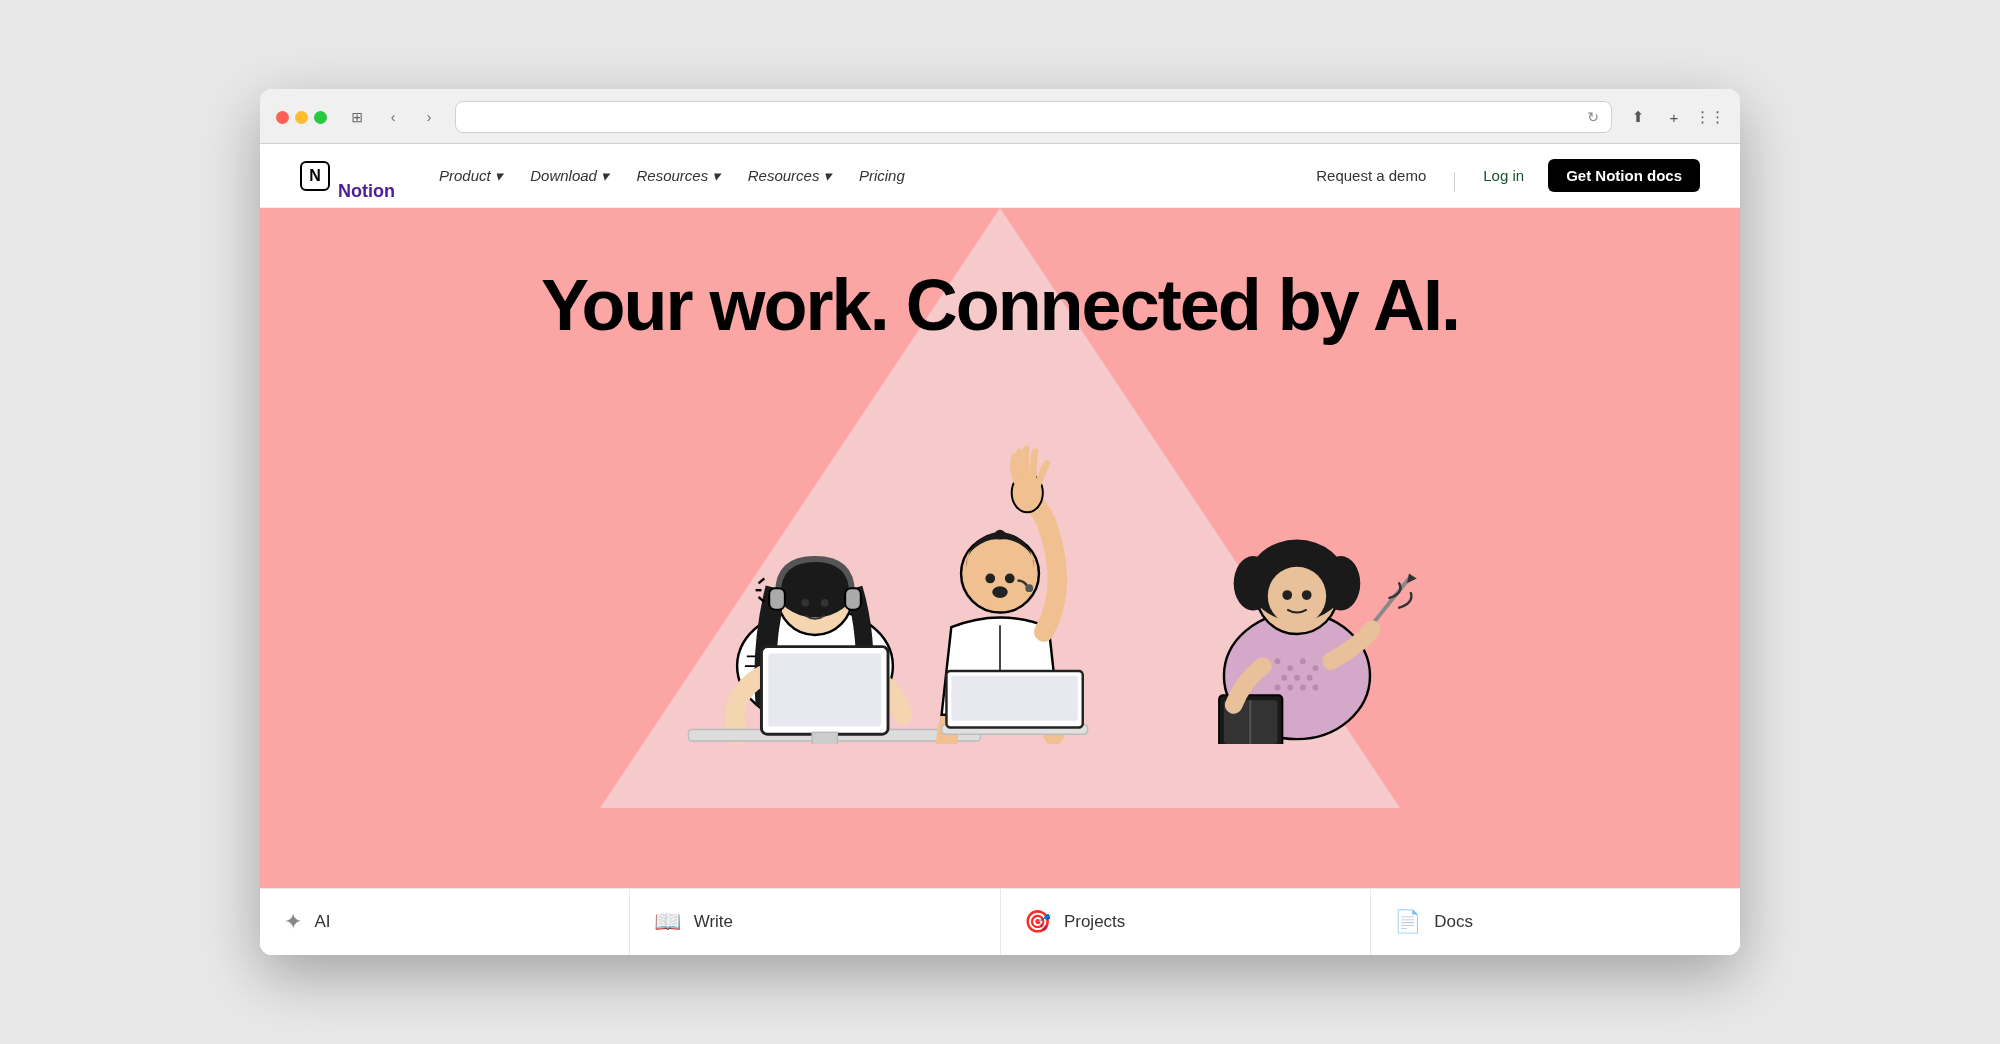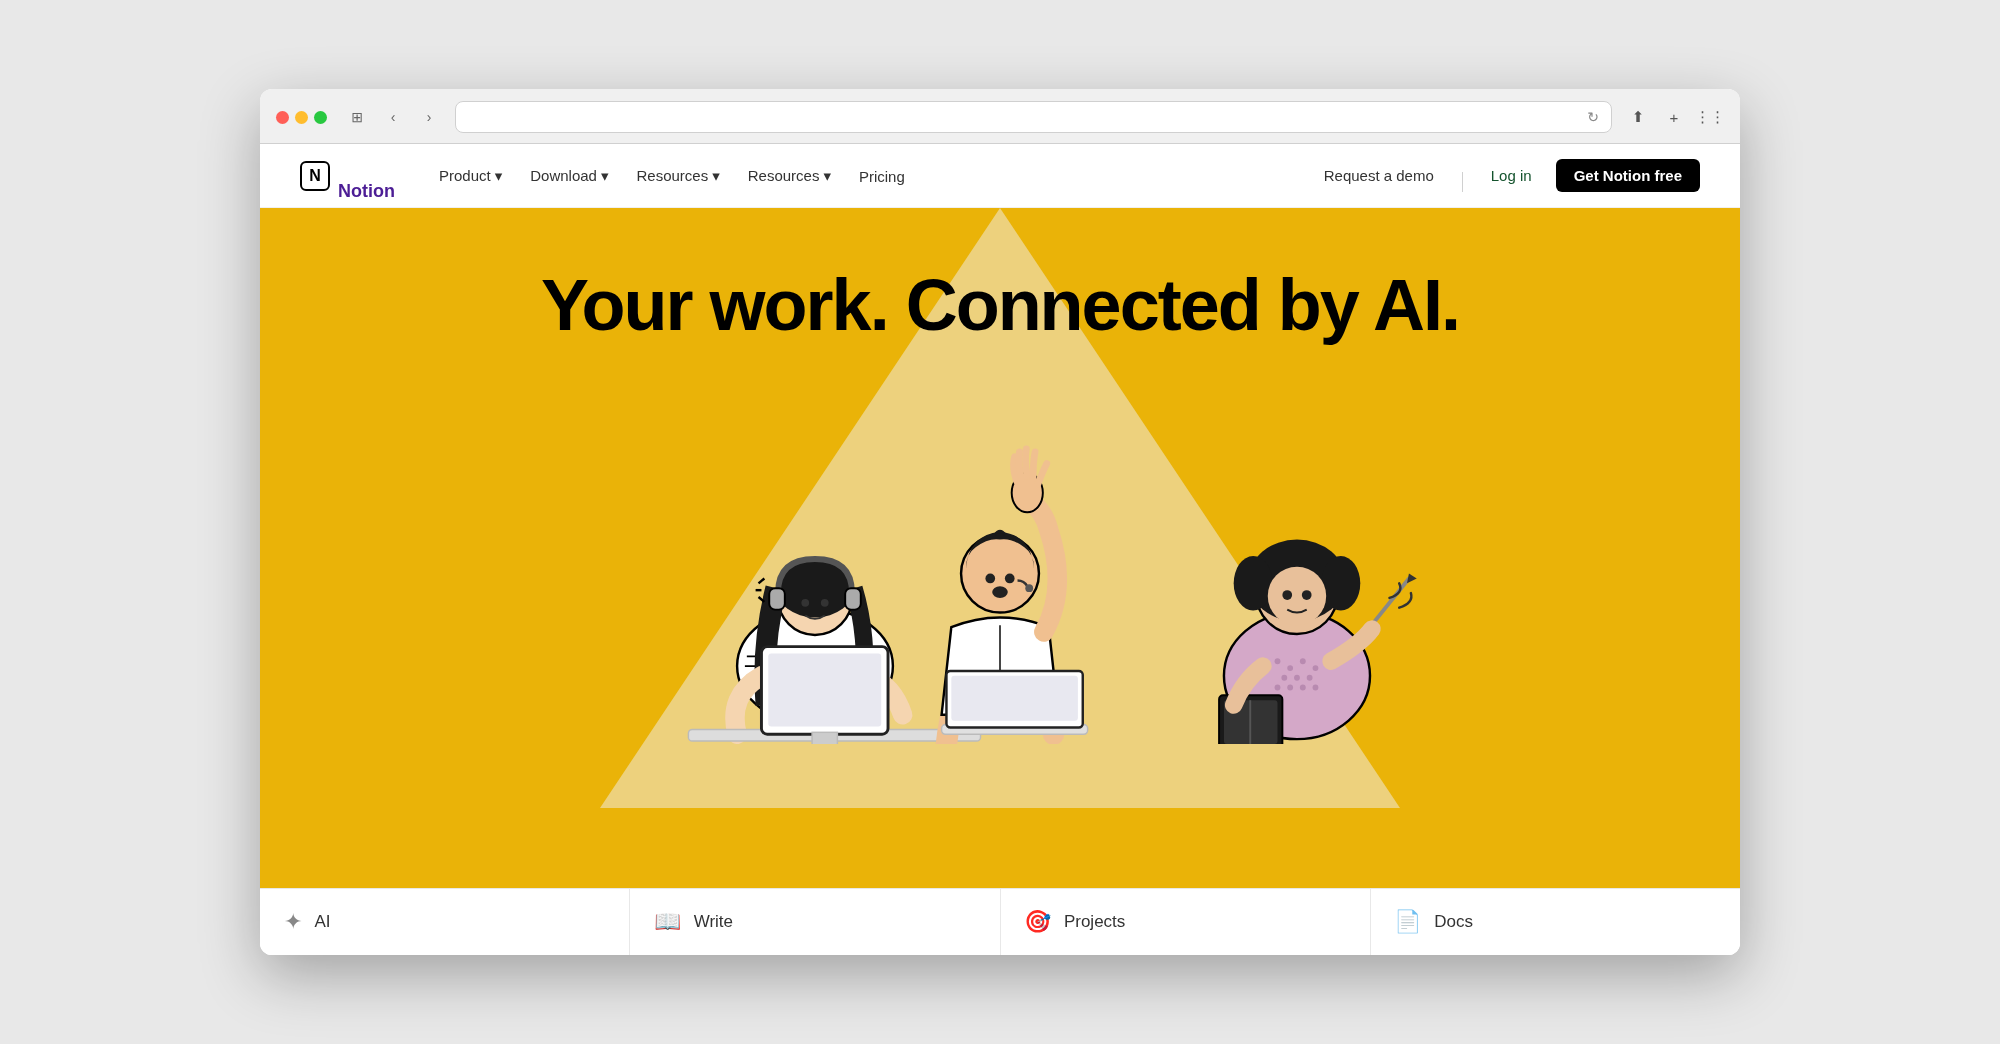--- a/index.html
+++ b/index.html
@@ -152,23 +152,24 @@
 
     .nav-brand {
       font-size: 18px;
       font-weight: 600;
       color: #4c1d95;
       margin-top: 32px;
     }
 
     .nav-links {
       display: flex;
-      align-items: flex-end;
+      align-items: center;
       gap: 4px;
       flex: 1;
+      font-style: italic;
     }
 
     .nav-link {
       padding: 6px 12px;
       font-size: 15px;
       color: #333;
       cursor: pointer;
       border-radius: 6px;
       display: flex;
       align-items: center;
@@ -220,21 +221,21 @@
       border-radius: 6px;
     }
 
     
     .hero {
       position: relative;
       text-align: center;
       padding: 60px 40px 0;
       overflow: hidden;
       min-height: 680px;
-      background: #eab308;
+      background: #fca5a5;
     }
 
     
     .hero-bg-shape {
       position: absolute;
       top: 0;
       left: 50%;
       transform: translateX(-50%);
       width: 800px;
       height: 600px;
@@ -383,21 +384,21 @@
         </a>
         <a class="nav-link">
           <span>Pricing</span>
         </a>
       </div>
 
       <div class="nav-actions">
         <button class="btn-request-demo">Request a demo</button>
         <div class="nav-divider"></div>
         <button class="btn-login">Log in</button>
-        <button class="btn-get-notion">Get Notion free</button>
+        <button class="btn-get-notion">Get Notion docs</button>
       </div>
     </nav>
 
     <section class="hero">
       <div class="hero-bg-shape"></div>
 
       <div class="hero-content">
         <h1 class="hero-title">Your work. Connected by AI.</h1>
       </div>
 

